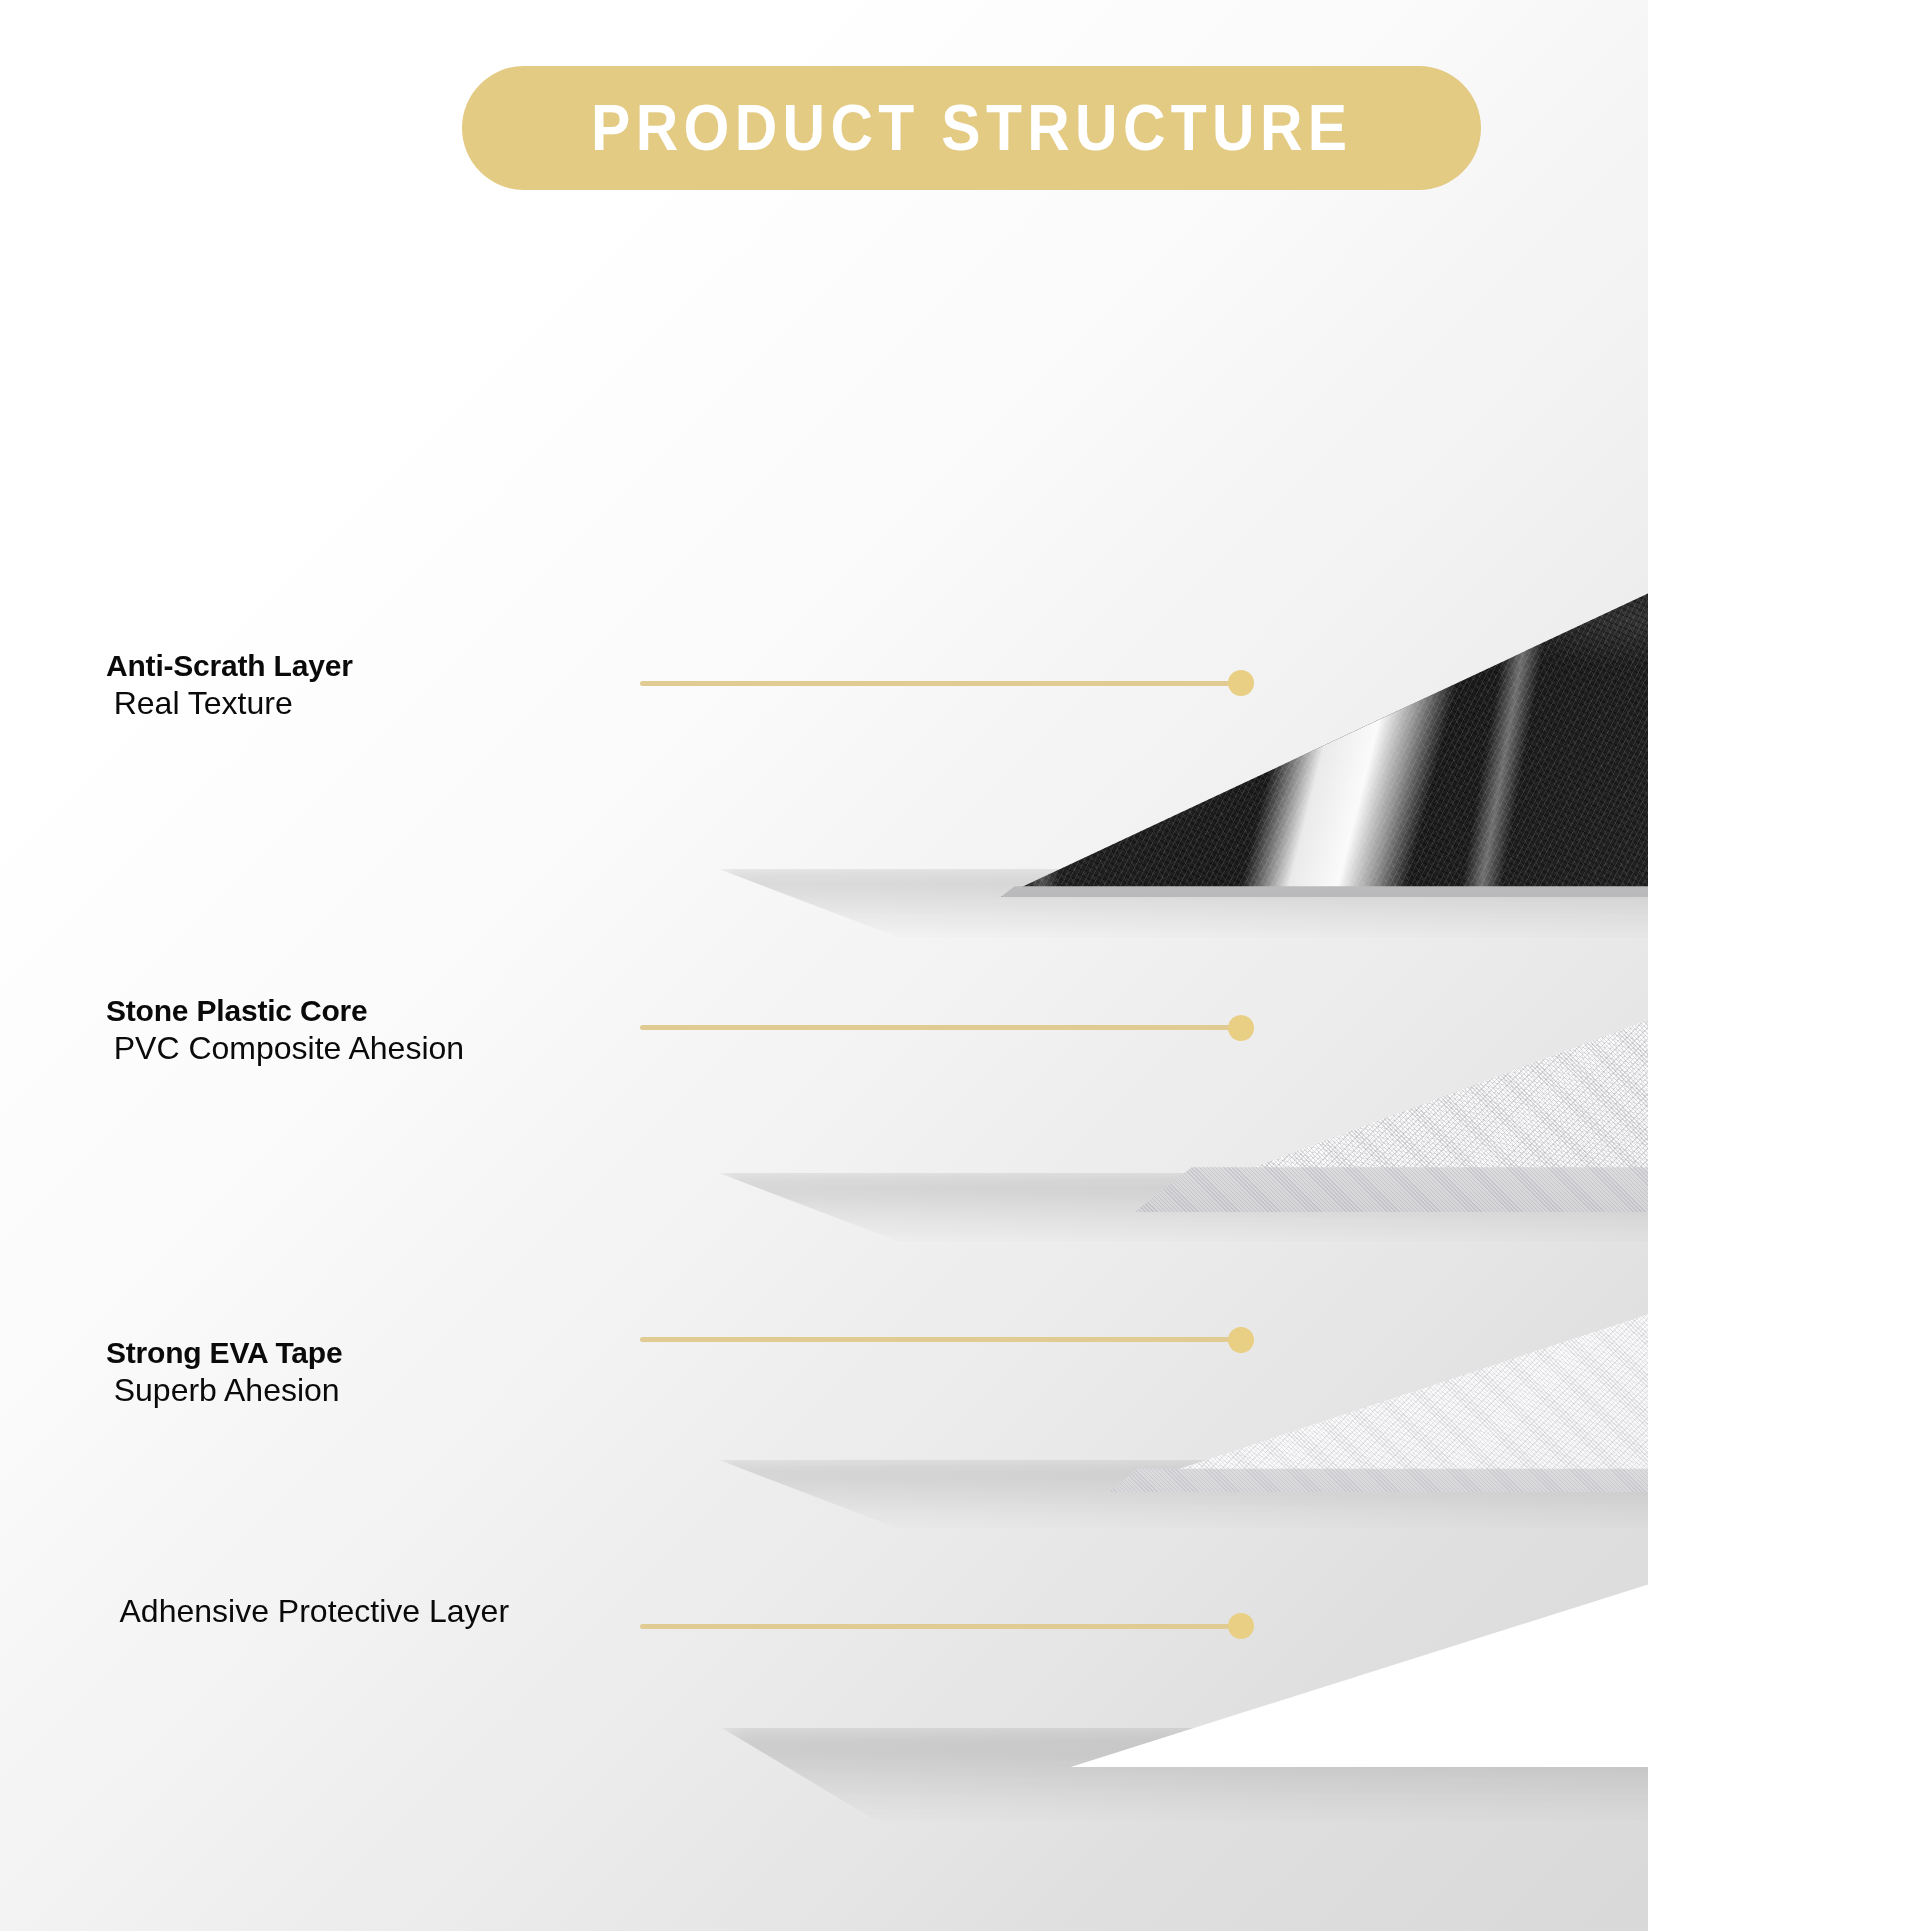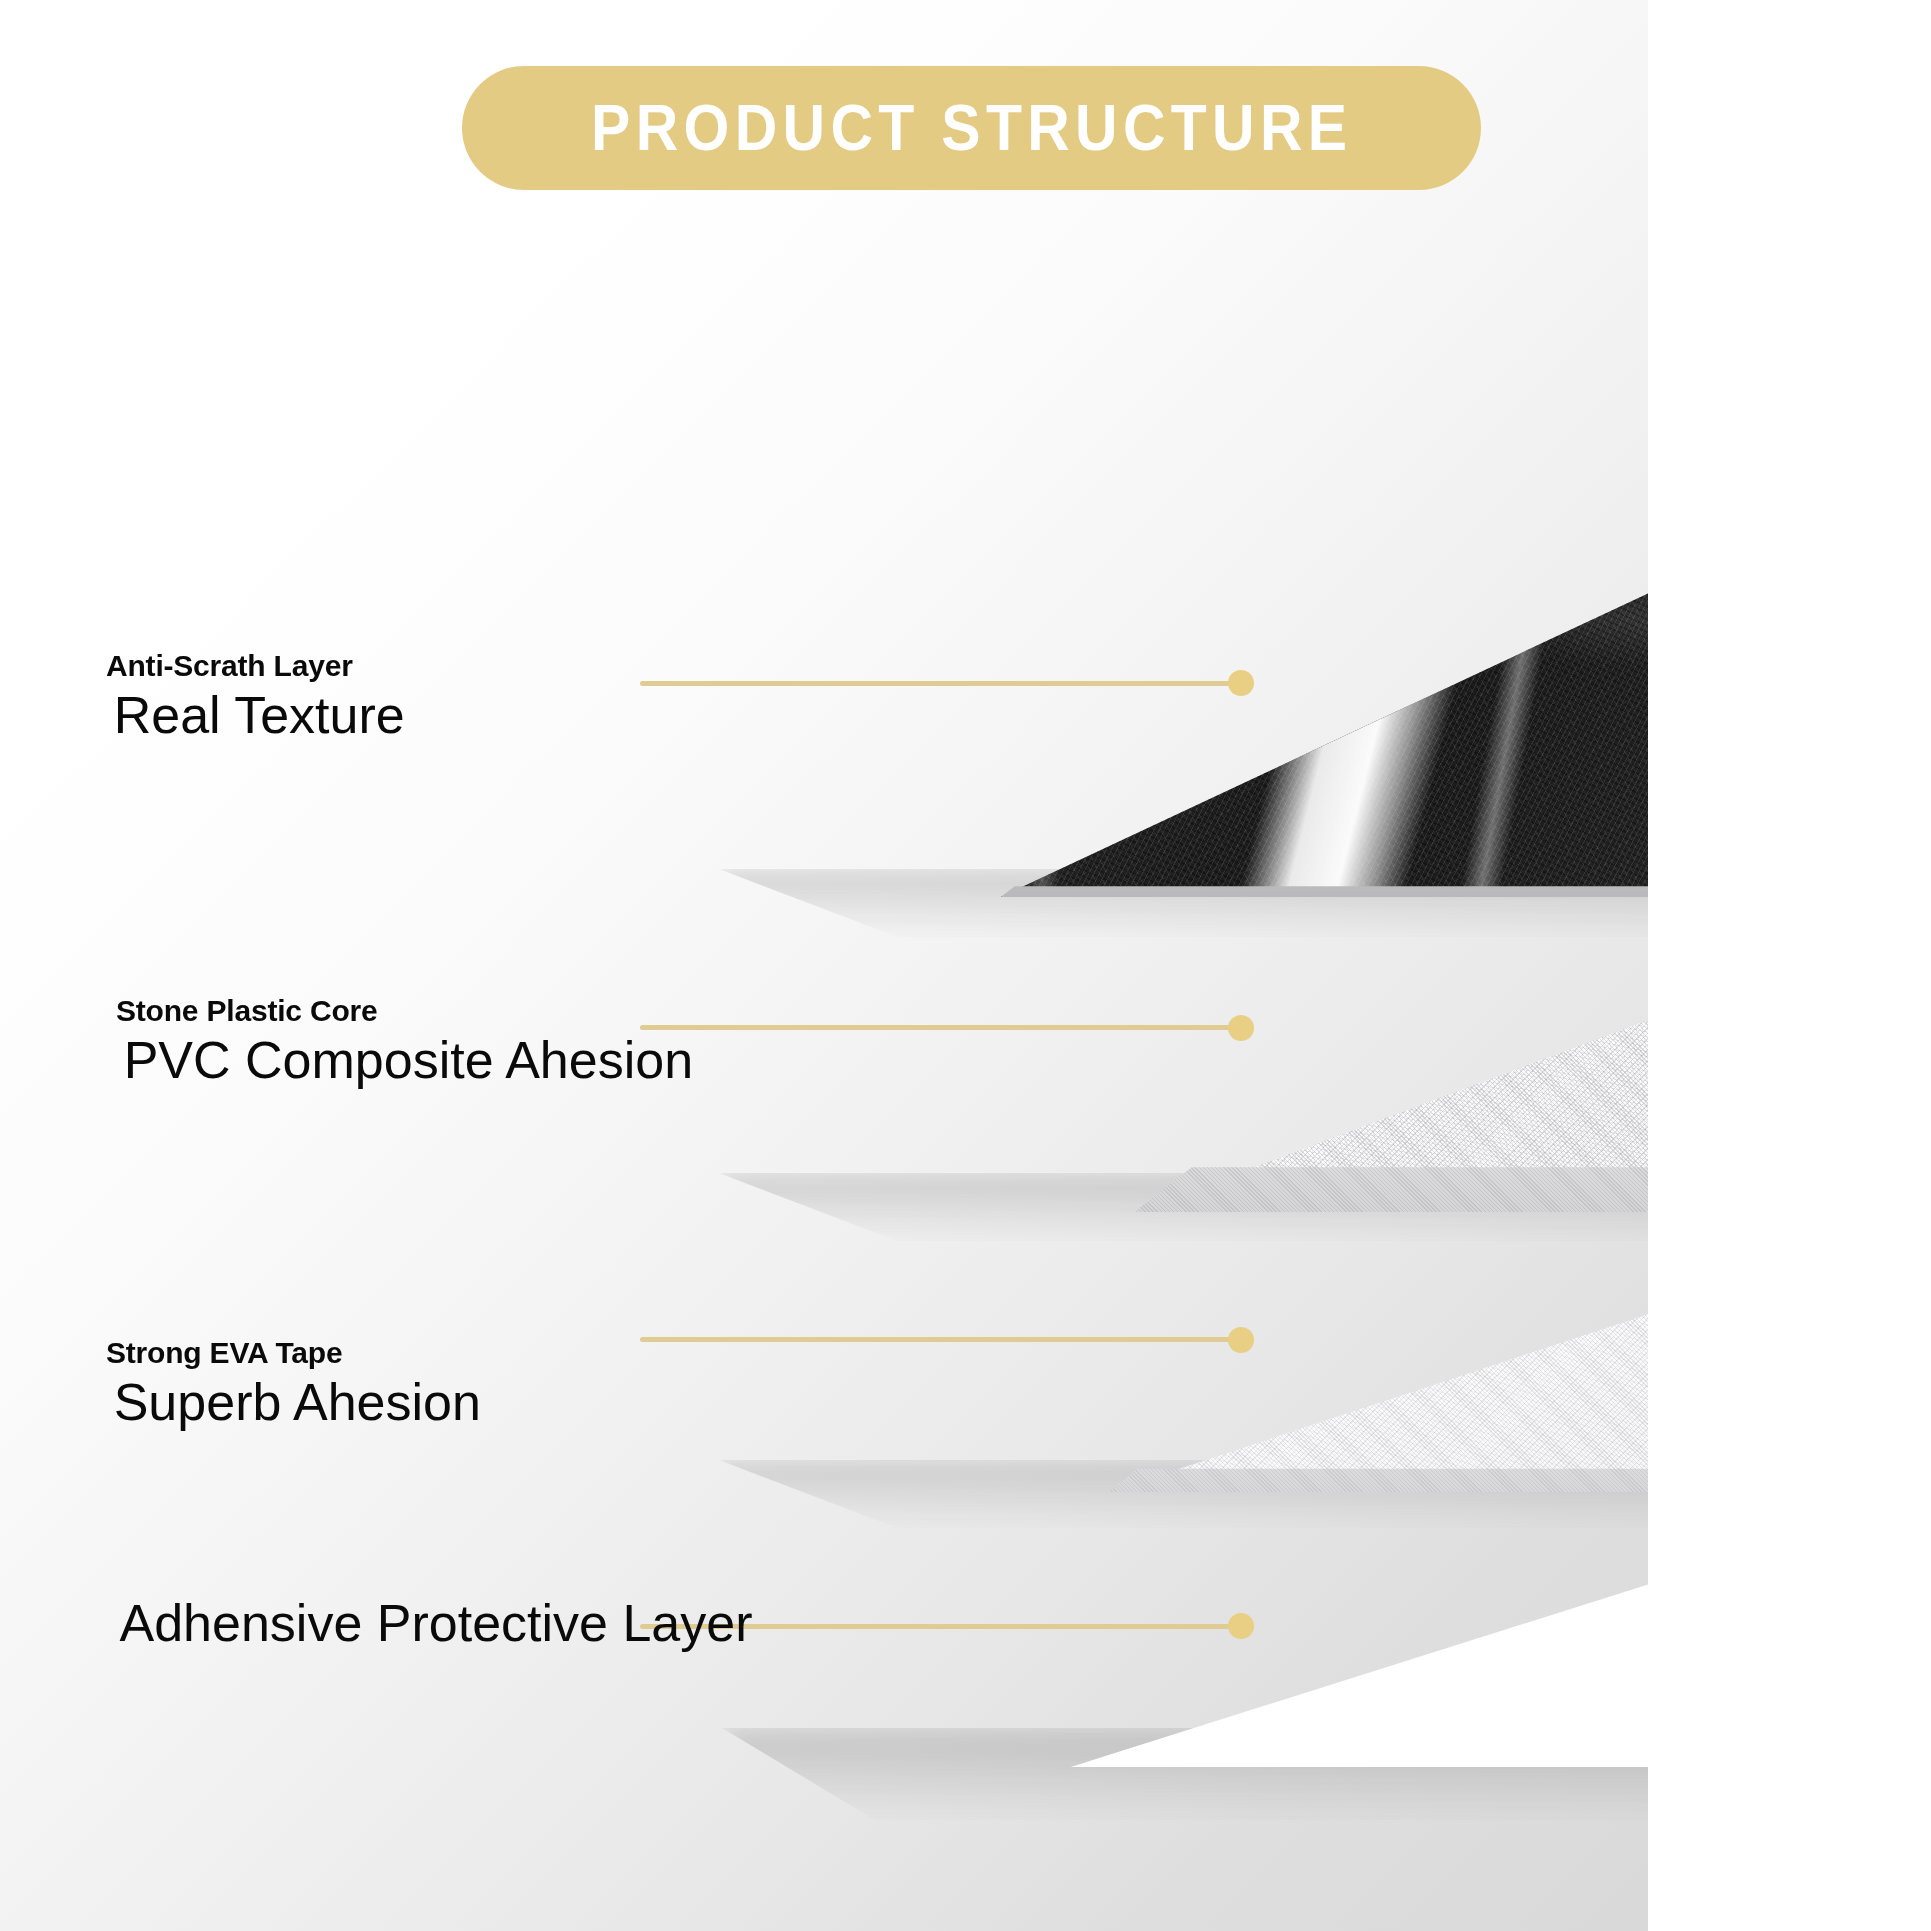--- a/index.html
+++ b/index.html
@@ -235,21 +235,21 @@
   }
   .label-title {
     font-size: 30px;
     font-weight: bold;
     color: #0a0a0a;
     line-height: 1.16;
     letter-spacing: -0.2px;
     font-family: "Liberation Sans", sans-serif;
   }
   .label-sub {
-    font-size: 52px;
+    font-size: 32px;
     font-weight: normal;
     color: #0a0a0a;
     line-height: 1.2;
     font-family: "Liberation Sans", sans-serif;
   }
   .indent-1 { padding-left: 7.7px; }
   .indent-2 { padding-left: 13.5px; }
 </style>
 </head>
 <body>
@@ -296,21 +296,21 @@
   <div class="leader-dot" style="left:1228px; top:1327px;"></div>
 
   <div class="leader" style="left:640px; top:1624px; width:603px;"></div>
   <div class="leader-dot" style="left:1228px; top:1613px;"></div>
 
   <div class="label-block" style="left:106px; top:649px;">
     <div class="label-title">Anti-Scrath Layer</div>
     <div class="label-sub indent-1">Real Texture</div>
   </div>
 
-  <div class="label-block" style="left:116px; top:994px;">
+  <div class="label-block" style="left:106px; top:994px;">
     <div class="label-title">Stone Plastic Core</div>
     <div class="label-sub indent-1">PVC Composite Ahesion</div>
   </div>
 
   <div class="label-block" style="left:106px; top:1336px;">
     <div class="label-title">Strong EVA Tape</div>
     <div class="label-sub indent-1">Superb Ahesion</div>
   </div>
 
   <div class="label-block" style="left:106px; top:1592px;">

